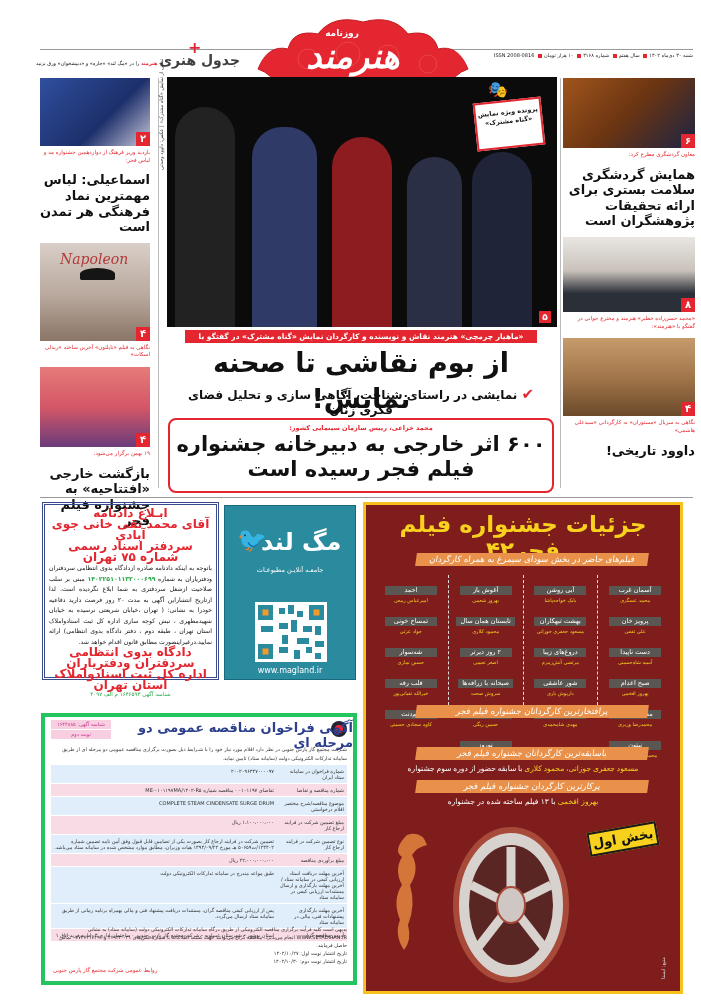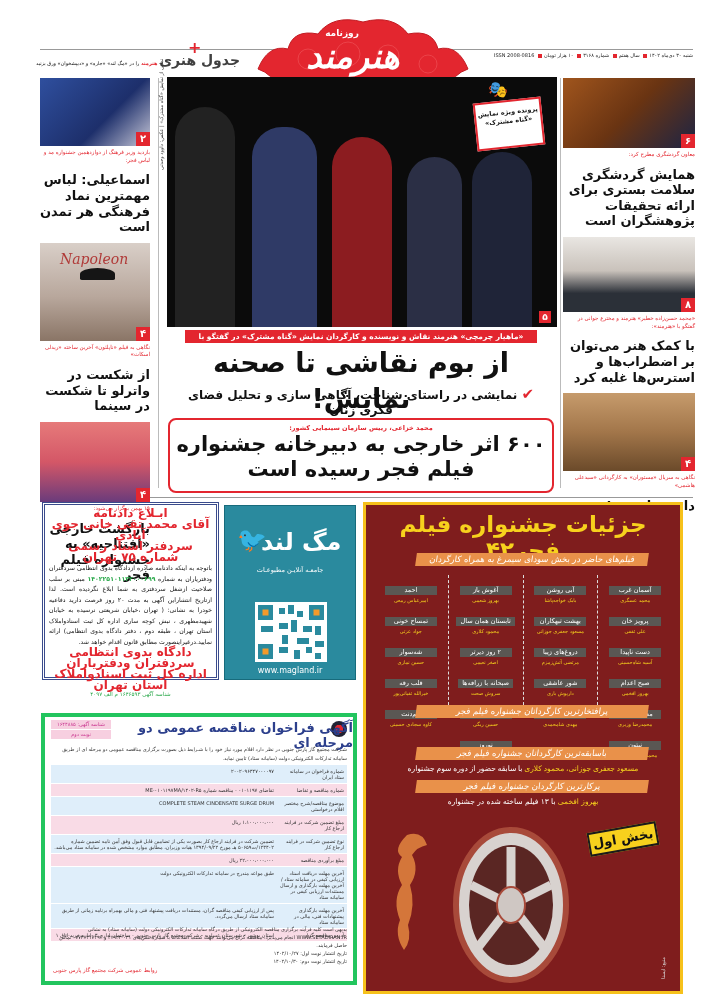--- a/index.html
+++ b/index.html
@@ -140,21 +140,20 @@
     <div class="kicker">بازدید وزیر فرهنگ از دوازدهمین جشنواره مد و لباس فجر:</div>
     <div class="headline">اسماعیلی: لباس مهمترین نماد فرهنگی هر تمدن است</div>
   </div>
   <div class="story">
     <div class="photo" style="height:98px; background:linear-gradient(180deg,#d9cfc8,#b8a79c 55%,#8a7566);">
       <div style="position:absolute; left:20px; top:8px; color:#b03a38; font-family:'DejaVu Serif',serif; font-style:italic; font-size:14px; direction:ltr;">Napoleon</div>
       <div style="position:absolute; left:40px; top:25px; width:35px; height:12px; background:#151515; border-radius:50% 50% 10% 10%;"></div>
       <div class="num">۴</div>
     </div>
     <div class="kicker">نگاهی به فیلم «ناپلئون» آخرین ساخته «ریدلی اسکات»</div>
-    <div class="headline">از شکست در واترلو تا شکست در سینما</div>
   </div>
   <div class="story">
     <div class="photo" style="height:80px; background:linear-gradient(180deg,#e67a7a,#d45767 50%,#6a3b7b);">
       <div class="num">۴</div>
     </div>
     <div class="kicker">۱۹ بهمن برگزار می‌شود:</div>
     <div class="headline">بازگشت خارجی «افتتاحیه» به جشنواره فیلم فجر</div>
   </div>
 </div>
 
@@ -164,21 +163,20 @@
       <div class="num">۶</div>
     </div>
     <div class="kicker">معاون گردشگری مطرح کرد:</div>
     <div class="headline">همایش گردشگری سلامت بستری برای ارائه تحقیقات پژوهشگران است</div>
   </div>
   <div class="story">
     <div class="photo" style="height:75px; background:linear-gradient(180deg,#e9e6e2,#c9c2bb 45%,#2b3038 75%);">
       <div class="num">۸</div>
     </div>
     <div class="kicker">«محمد حسن‌زاده خطیر» هنرمند و مخترع جوانی در گفتگو با «هنرمند»:</div>
-    <div class="headline">با کمک هنر می‌توان بر اضطراب‌ها و استرس‌ها غلبه کرد</div>
   </div>
   <div class="story">
     <div class="photo" style="height:78px; background:linear-gradient(180deg,#c69b6c,#a2764a 50%,#6b4a2a);">
       <div class="num">۴</div>
     </div>
     <div class="kicker">نگاهی به سریال «مستوران» به کارگردانی «سیدعلی هاشمی»</div>
     <div class="headline">داوود تاریخی!</div>
   </div>
 </div>
 

